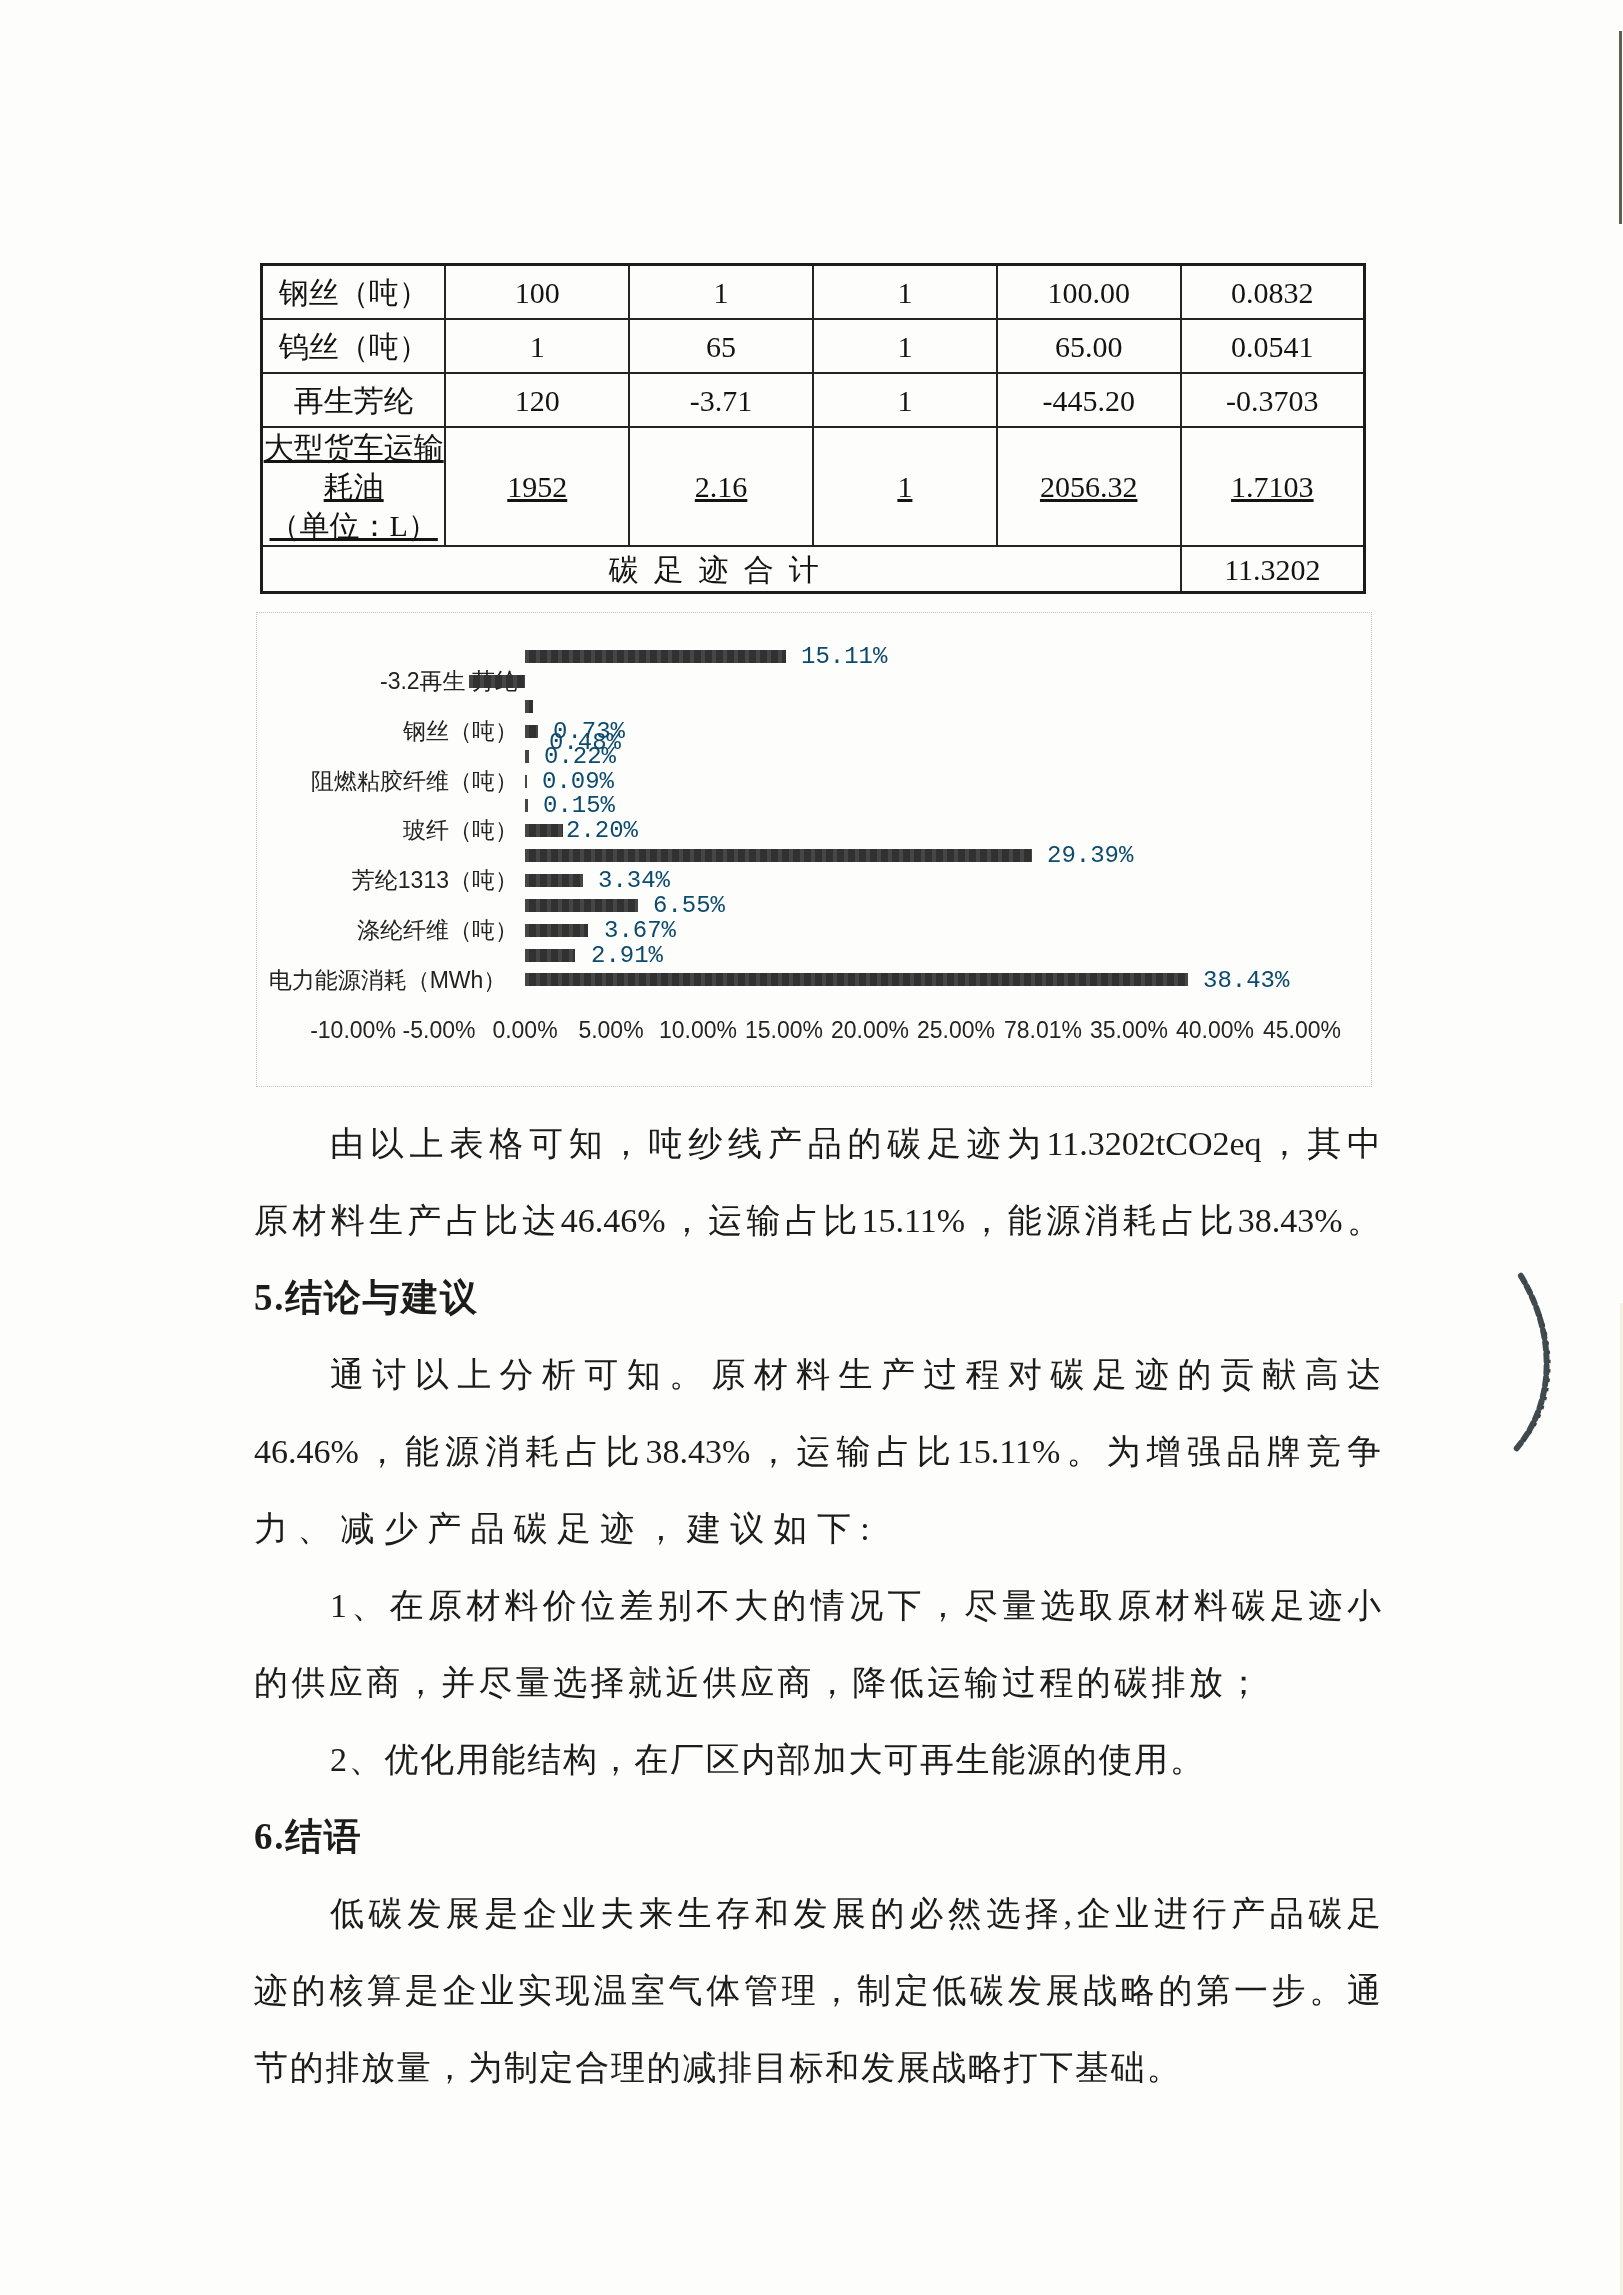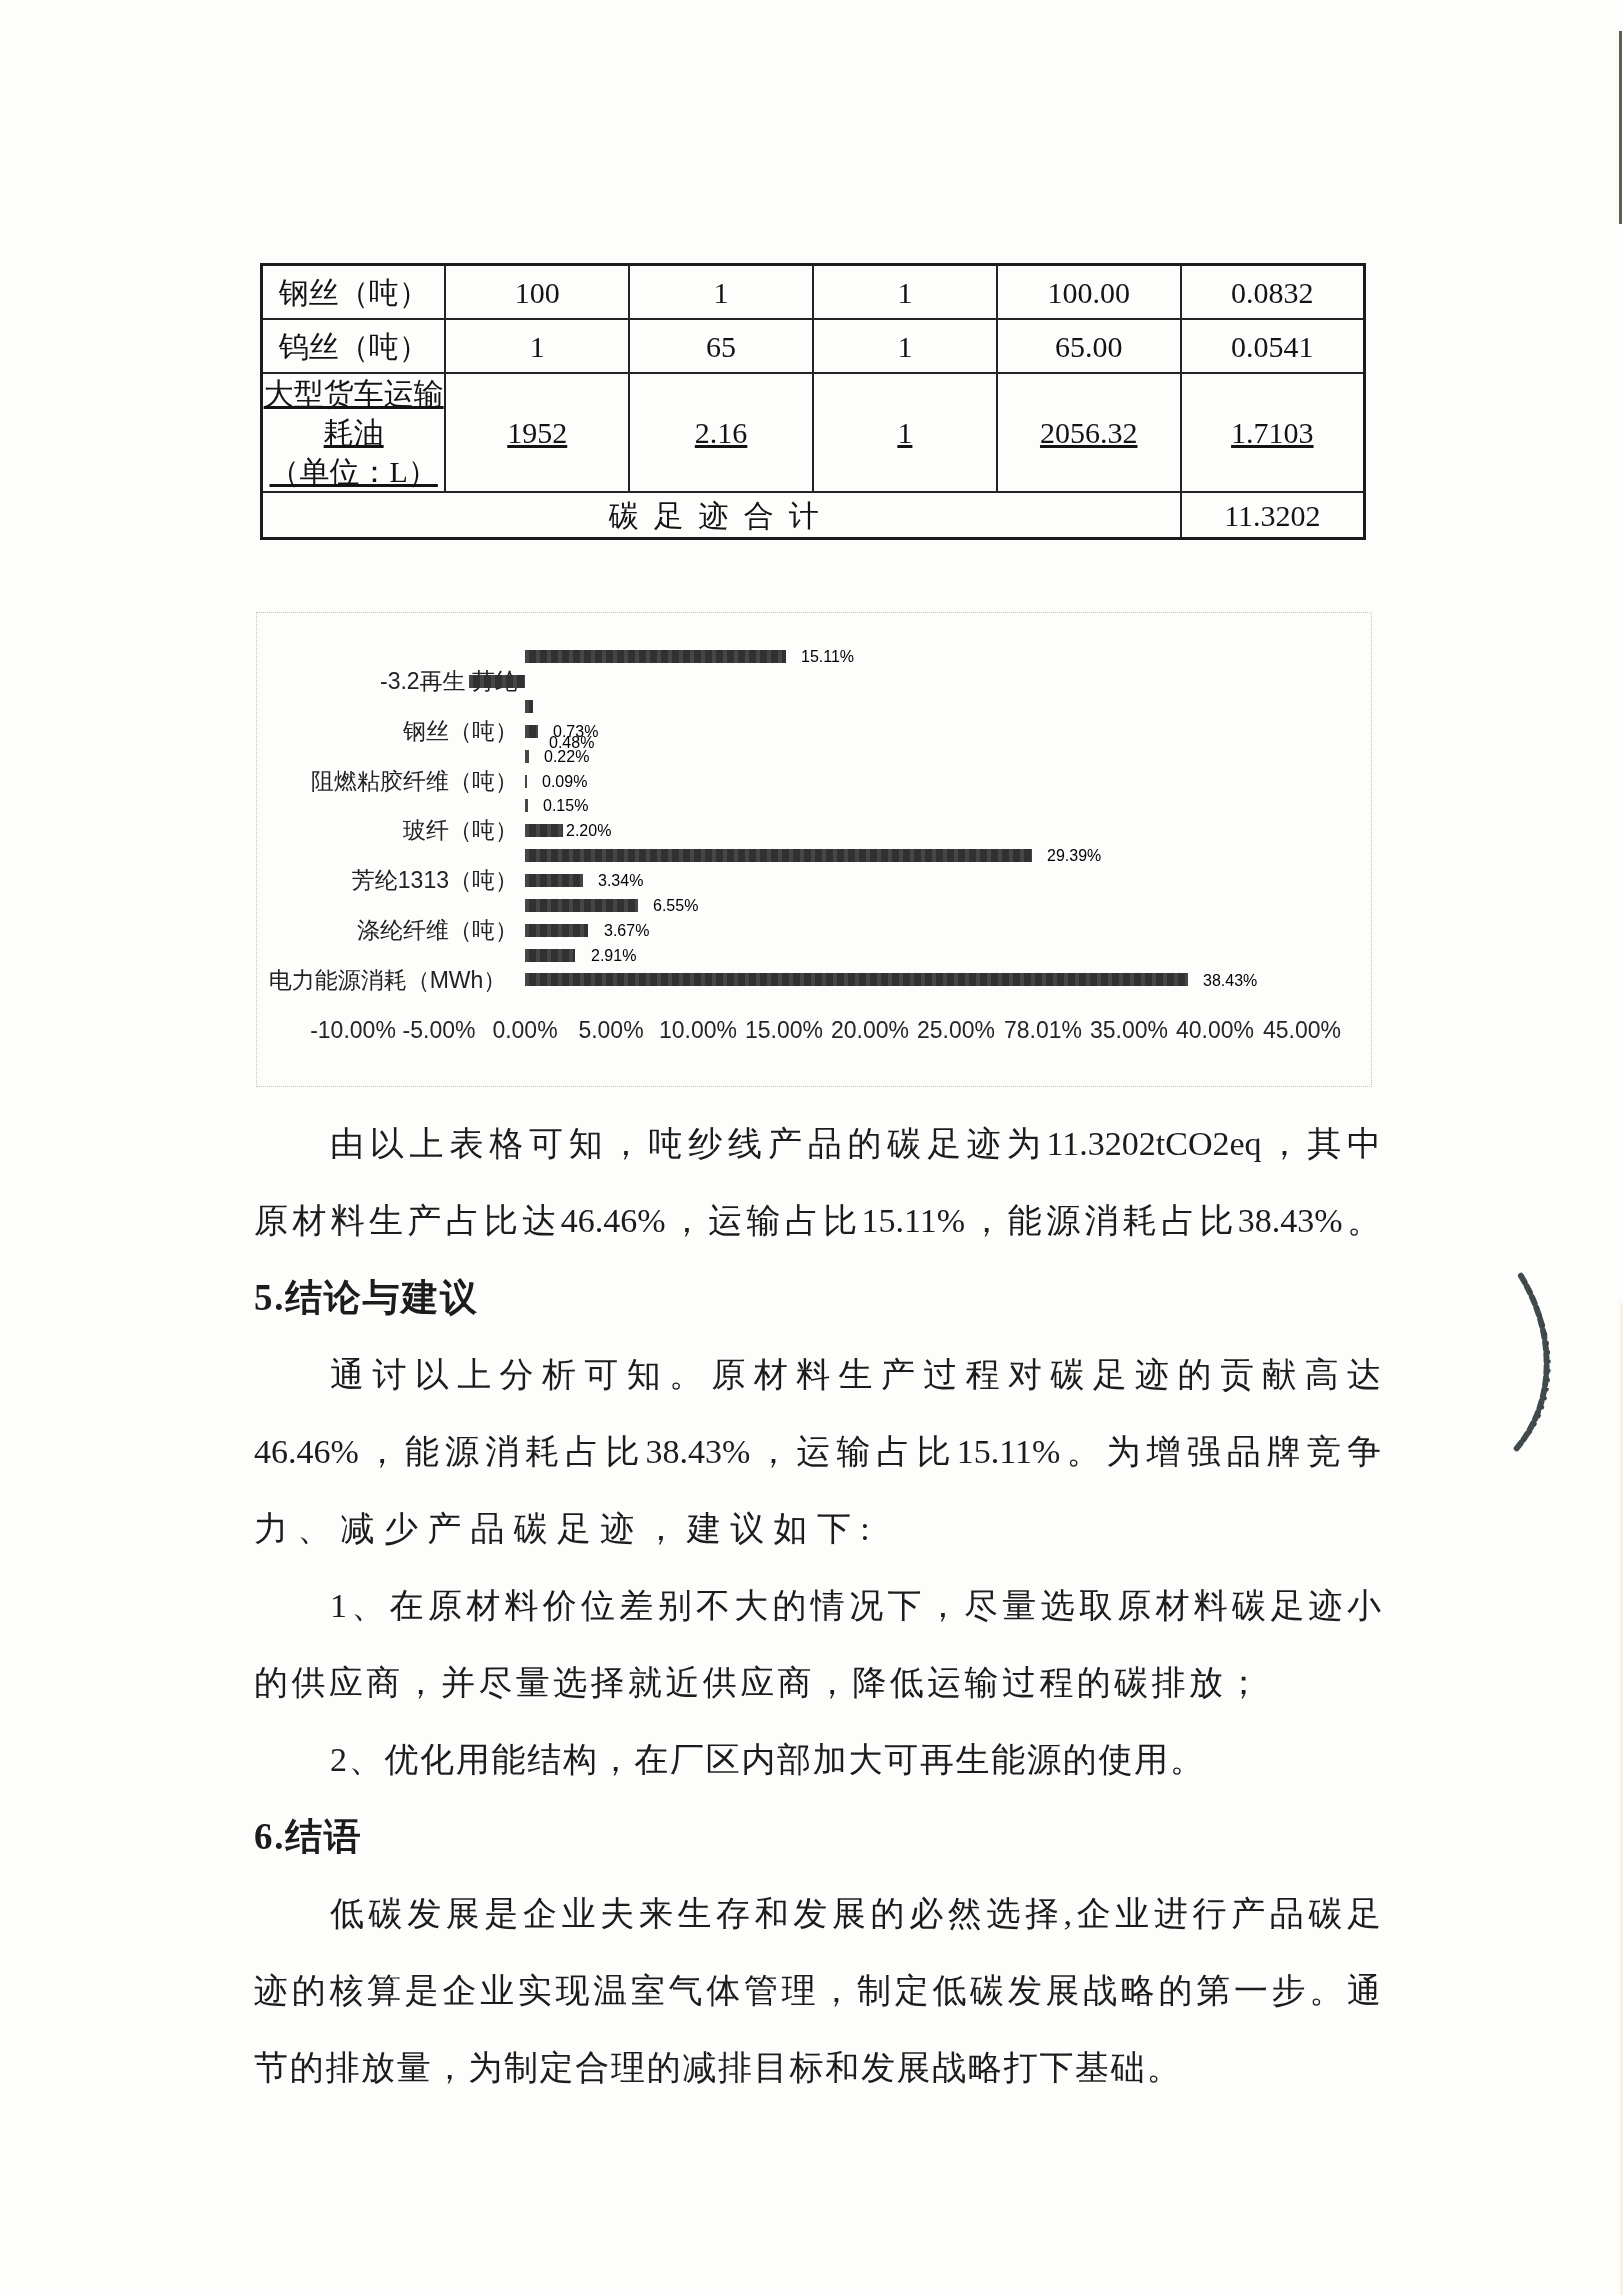--- a/index.html
+++ b/index.html
@@ -36,21 +36,21 @@
   }
   .figure .cat{
     position:absolute;left:0;width:261px;height:25px;line-height:25px;
     text-align:right;font-size:23px;color:#222;white-space:nowrap;
   }
   .figure .bar{
     position:absolute;height:12.7px;background-color:#313131;
     background-image:repeating-linear-gradient(90deg,rgba(255,255,255,.10) 0 4.2px,rgba(0,0,0,0) 4.2px 11px);
   }
   .figure .vlab{
-    position:absolute;height:25px;line-height:25px;font-size:16px;color:#000000;white-space:nowrap;
+    position:absolute;height:25px;line-height:25px;font-size:24px;color:#0c4a6e;white-space:nowrap;font-family:Liberation Mono, monospace;
   }
   .figure .tick{
     position:absolute;top:404px;transform:translateX(-50%);
     font-size:23px;color:#242424;white-space:nowrap;
   }
 
   
   .text-flow{position:absolute;left:254px;top:1105px;width:1127px;}
   .text-flow .line{
     height:77px;line-height:77px;font-size:34px;color:#1c1c1c;white-space:nowrap;
@@ -80,20 +80,28 @@
             <td>100.00</td>
             <td>0.0832</td>
           </tr>
           <tr class="r1">
             <td>钨丝（吨）</td>
             <td>1</td>
             <td>65</td>
             <td>1</td>
             <td>65.00</td>
             <td>0.0541</td>
+          </tr>
+          <tr class="r2">
+            <td>再生芳纶</td>
+            <td>120</td>
+            <td>-3.71</td>
+            <td>1</td>
+            <td>-445.20</td>
+            <td>-0.3703</td>
           </tr>
           <tr class="r3">
             <td>大型货车运输耗油
 （单位：L）</td>
             <td>1952</td>
             <td>2.16</td>
             <td>1</td>
             <td>2056.32</td>
             <td>1.7103</td>
           </tr>

